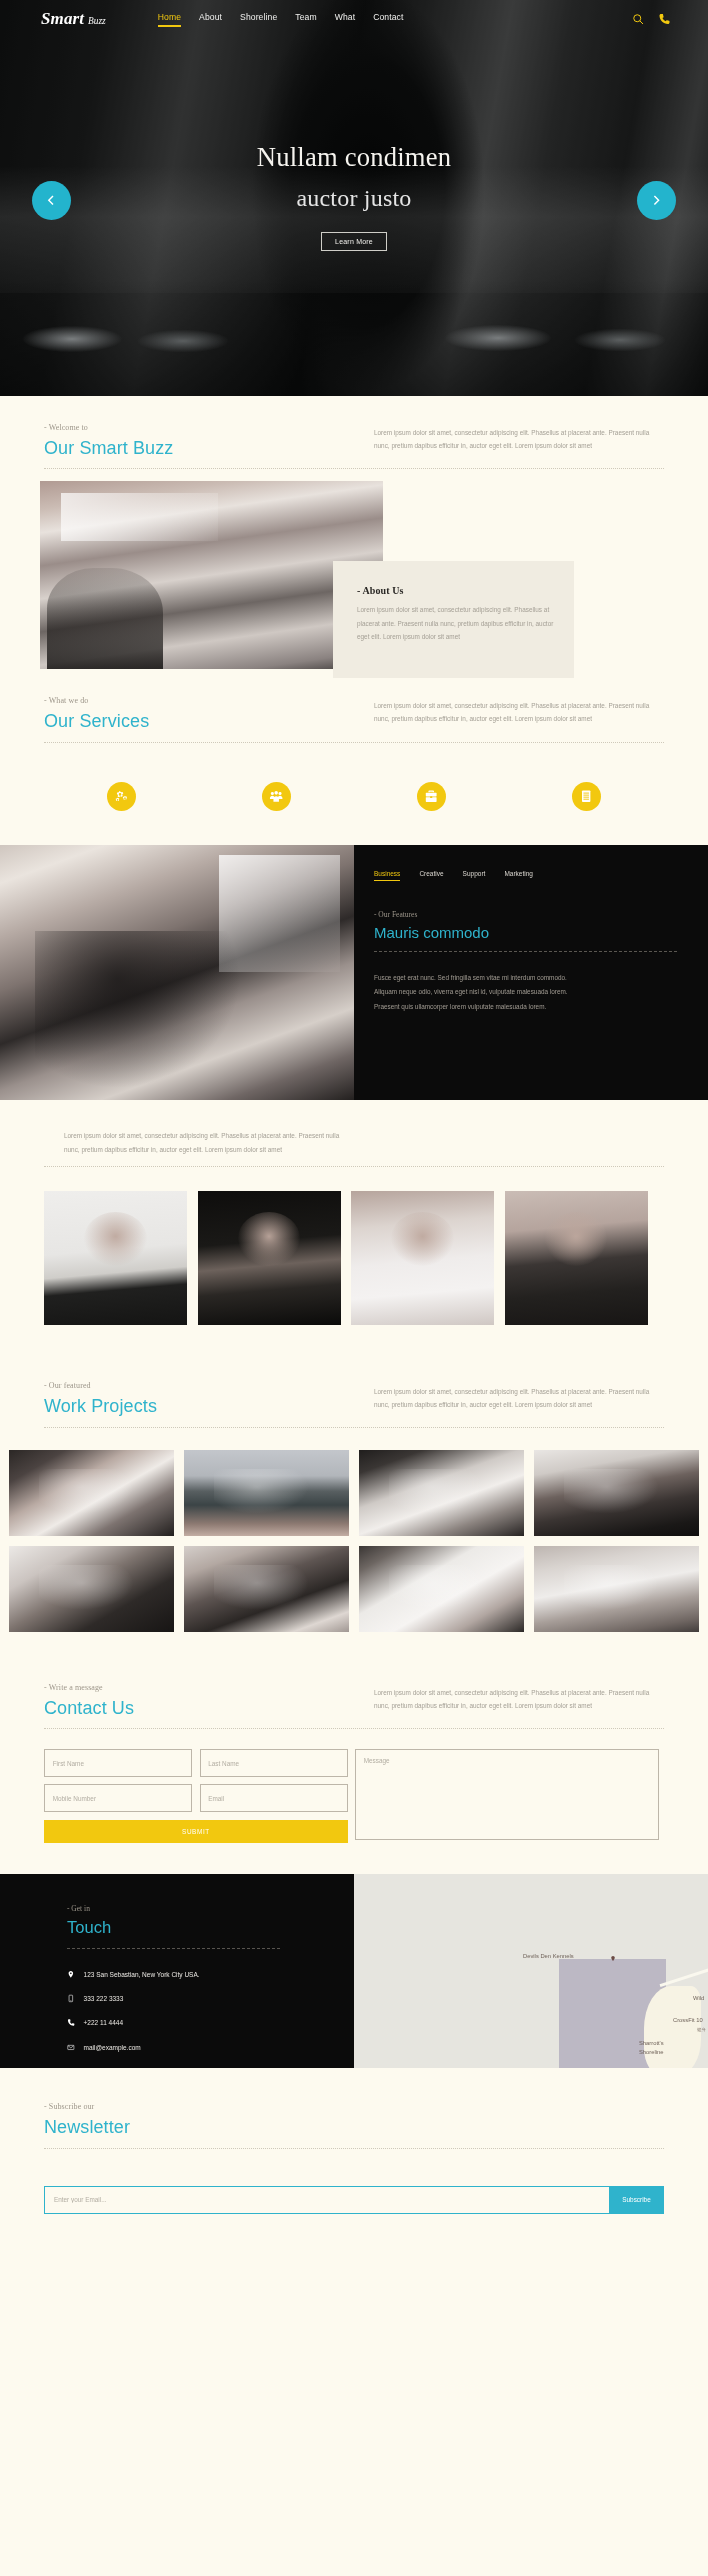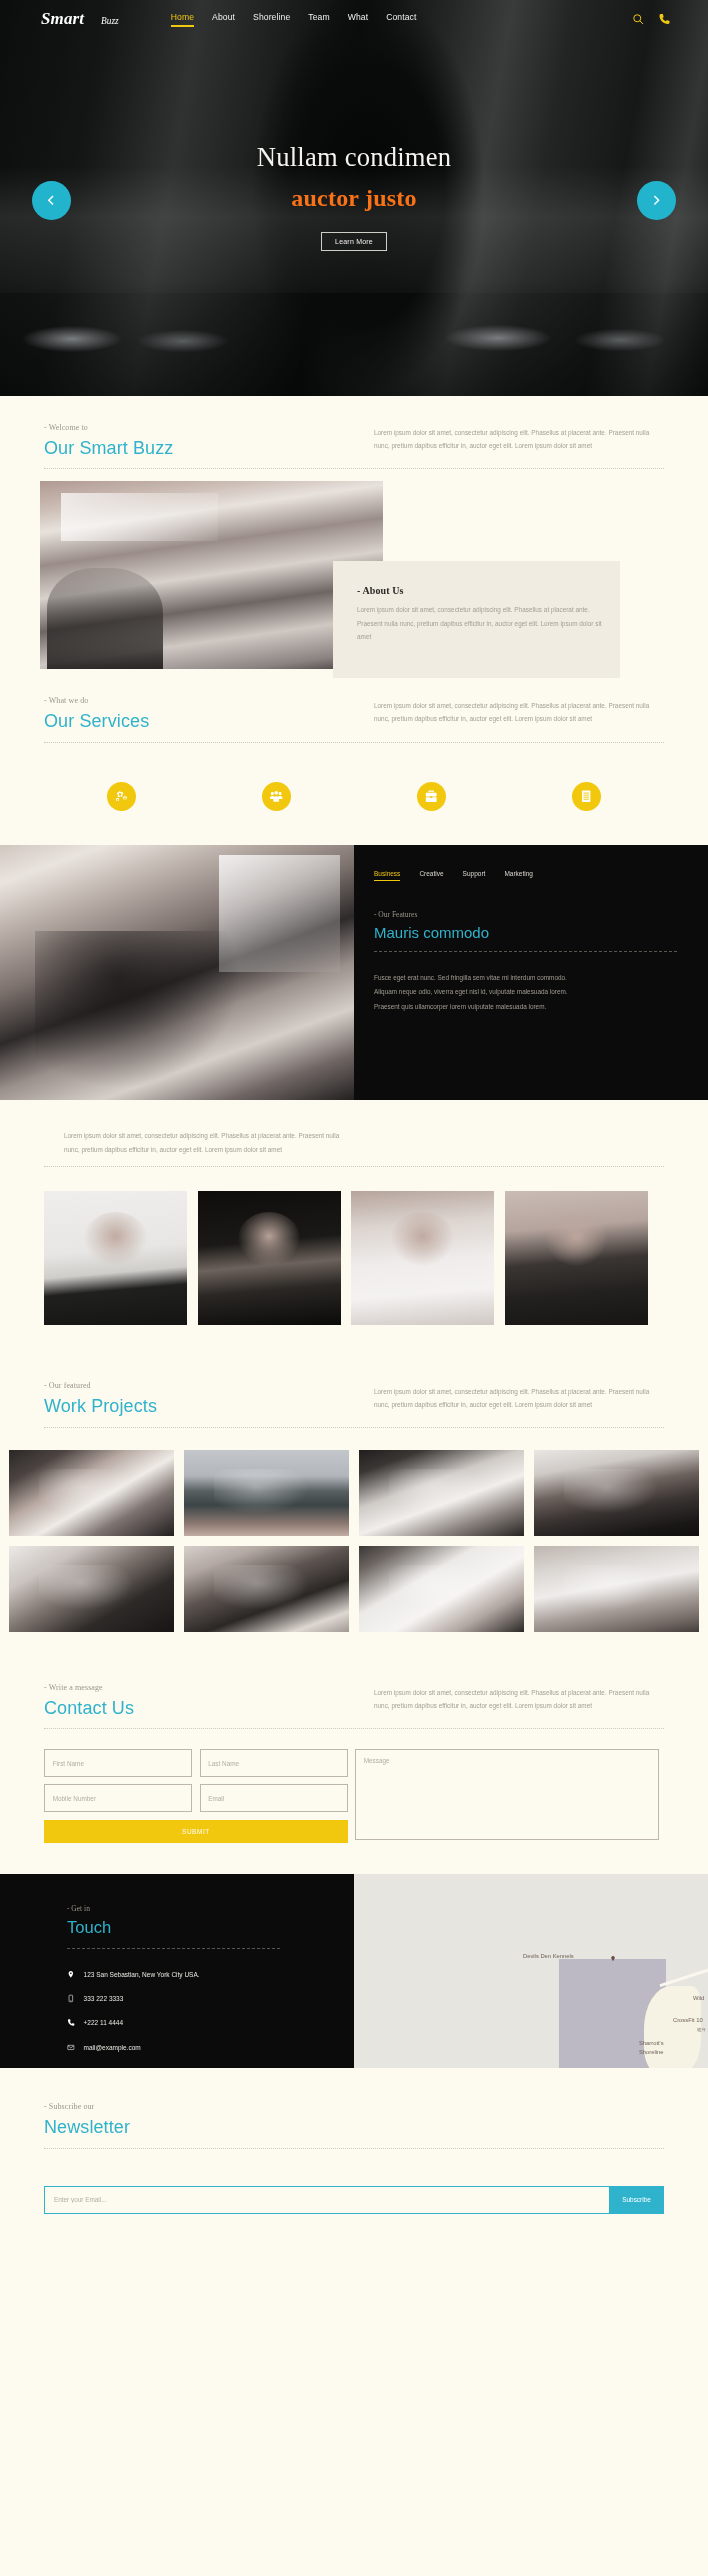--- a/index.html
+++ b/index.html
@@ -52,21 +52,21 @@
     position: absolute; top:0; left:0; right:0; height:37px;
     display:flex; align-items:center; z-index:20;
   }
   .brand { margin-left:41px; color:#fff; white-space:nowrap; }
   .brand .b1 {
     font-family:"Liberation Serif", serif; font-style:italic;
     font-size:17px; font-weight:700; letter-spacing:0.1px;
   }
   .brand .b2 {
     font-family:"Liberation Serif", serif; font-style:italic;
-    font-size:9.4px; font-weight:400; margin-left:17px;
+    font-size:9.4px; font-weight:400; margin-left:4px;
   }
   .nav-links { display:flex; align-items:center; margin-left:52px; gap:18px; }
   .nav-link {
     color:#f1f1ef; font-size:8.6px; letter-spacing:0.1px;
     text-decoration:none; padding-bottom:2.8px; position:relative; cursor:pointer;
   }
   .nav-link.active { color:#f2c80f; }
   .nav-link.active::after{
     content:""; position:absolute; left:0; right:0; bottom:-1.7px;
     height:1.4px; background:#f2c80f;
@@ -74,22 +74,22 @@
   .nav-actions { margin-left:auto; margin-right:38px; display:flex; align-items:center; gap:14.4px; }
   .ico-btn { width:12px; height:12px; color:#f2c80f; cursor:pointer; display:block; }
 
   
   .hero-copy { position:absolute; left:0; right:0; top:142px; text-align:center; z-index:10; }
   .hero-t1 {
     font-family:"Liberation Serif", serif; color:#f5f3ee;
     font-size:26.6px; font-weight:400; letter-spacing:0.2px;
   }
   .hero-t2 {
-    font-family:"Liberation Serif", serif; color:#f97316;
-    font-size:24px; font-weight:700; margin-top:12px; letter-spacing:0.2px;
+    font-family:"Liberation Serif", serif; color:#e5e5e5;
+    font-size:24px; font-weight:400; margin-top:12px; letter-spacing:0.2px;
   }
   .hero-btn {
     display:inline-block; margin-top:20px; padding:5px 13.3px;
     border:0.8px solid #cfcec8; color:#f3f2ee; background:transparent;
     font-size:7px; letter-spacing:0.2px; cursor:pointer;
   }
   .arrow {
     position:absolute; top:181px; width:39px; height:39px; border-radius:50%;
     background:#23b4cd; display:flex; align-items:center; justify-content:center;
     cursor:pointer; z-index:15;
@@ -129,21 +129,21 @@
   .about-img::before{
     content:"";position:absolute;left:6%;top:6%;width:46%;height:26%;
     background:linear-gradient(120deg,rgba(255,255,255,.72),rgba(255,255,255,.05));
   }
   .about-img::after{
     content:"";position:absolute;left:2%;bottom:0;width:34%;height:54%;
     background:linear-gradient(180deg,rgba(25,22,21,.10),rgba(20,18,17,.85));
     border-radius:40% 44% 0 0;
   }
   .about-card {
-    position:absolute; left:333px; top:80px; width:287px; height:117px;
+    position:absolute; left:333px; top:80px; width:241px; height:117px;
     background:#f0ece1; padding:24px 13px 0 24px; z-index:4;
   }
   .about-card h3 {
     font-family:"Liberation Serif", serif; color:#2a2825;
     font-size:10px; font-weight:700; letter-spacing:0.1px;
   }
   .about-card p {
     margin-top:7.2px; font-size:6.4px; line-height:2.05; color:#a5a096;
   }
 

